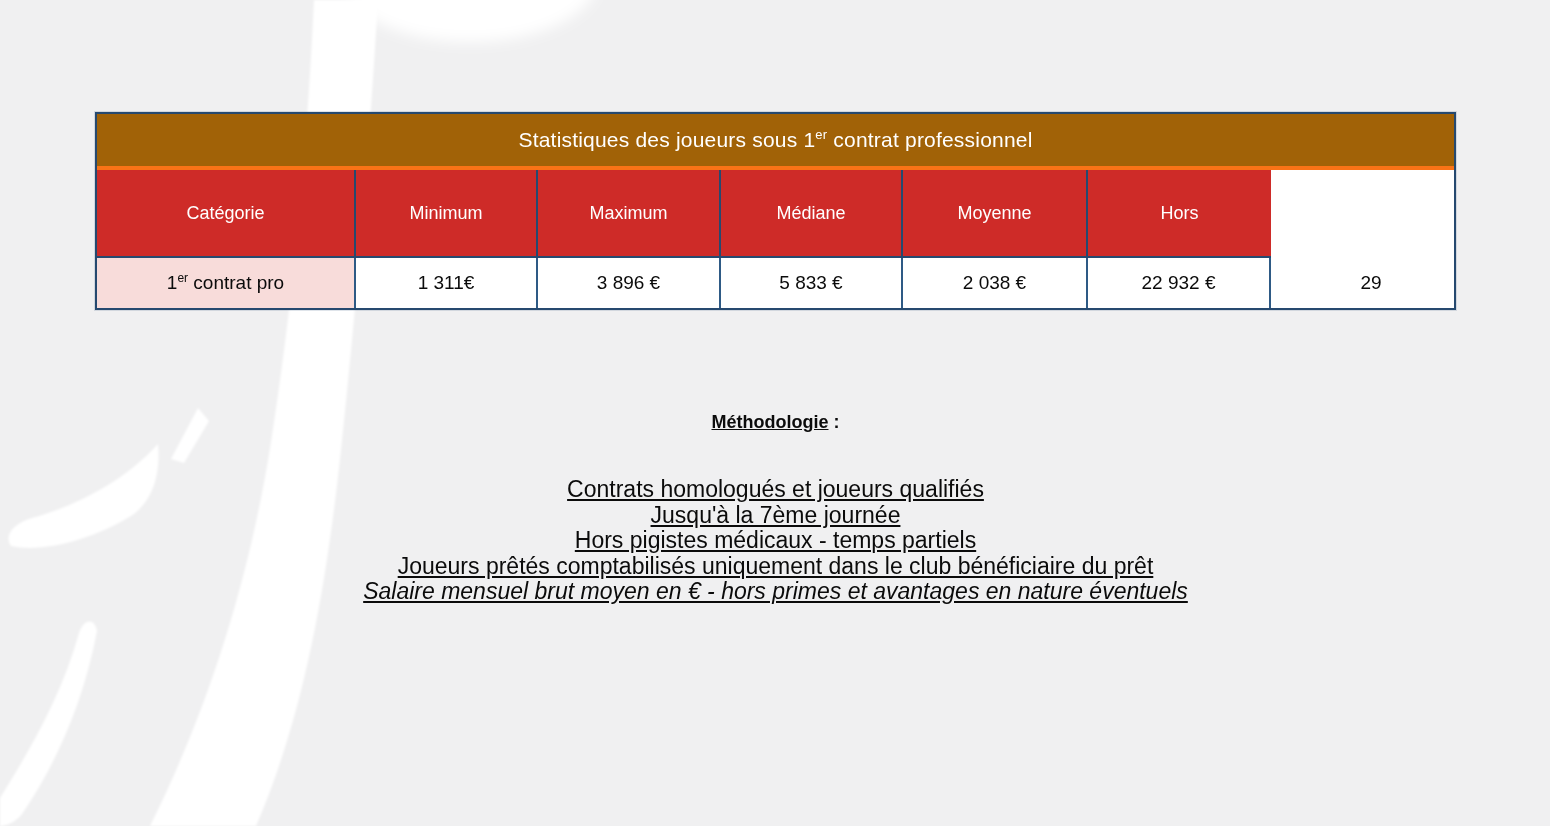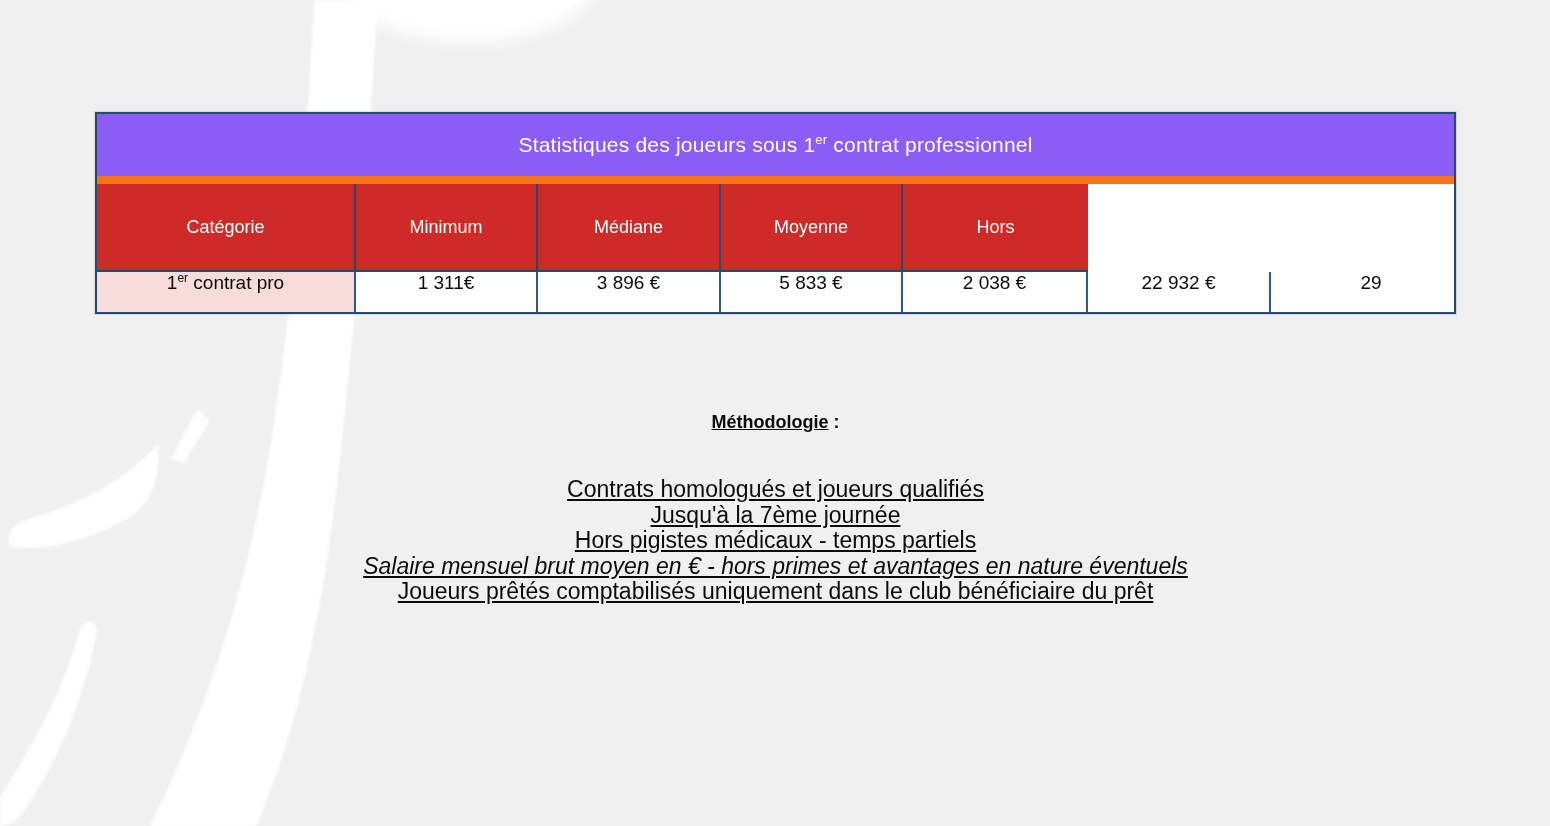--- a/index.html
+++ b/index.html
@@ -14,36 +14,36 @@
   
   .watermark { position:absolute; inset:0; z-index:0; }
 
   
   .tbl {
     position:absolute; left:95px; top:112px; width:1361px; z-index:2;
     border:2px solid #26496F; background:#fff;
     box-shadow:0 0 0 1px rgba(38,73,111,.15);
   }
   .tbl-title {
-    height:70px; background:#8b5cf6; border-bottom:8px solid #f97316;
+    height:56px; background:#a16207; border-bottom:4px solid #f97316;
     display:flex; align-items:center; justify-content:center;
     color:#fff; font-size:21px; letter-spacing:.2px;
   }
   .tbl-title sup { font-size:13px; line-height:0; }
   .grid-head, .grid-body { display:grid; grid-template-columns:259px 182px 183px 182px 185px 183px 1fr; }
   .th {
     background:#CE2B28; color:#fff; font-size:18px; line-height:1.45;
     height:88px; padding:0 30px; text-align:center;
     display:flex; align-items:center; justify-content:center;
     border-right:2px solid #26496F; border-bottom:2px solid #26496F;
   }
   .th:last-child { border-right:none; }
   .td {
-    background:#fff; font-size:19px; height:40px;
-    display:flex; align-items:flex-start; justify-content:center;
+    background:#fff; font-size:19px; height:50px;
+    display:flex; align-items:center; justify-content:center;
     border-right:2px solid #2E5A85;
   }
   .td:last-child { border-right:none;margin-left:17px; }
   .td.cat { background:#F8DCDA; }
   .td sup { font-size:12px; line-height:0; }
 
   
   .method { position:absolute; left:95px; top:412px; width:1361px; text-align:center; z-index:2; }
   .method-heading { font-size:18px; font-weight:bold; margin-bottom:44px; }
   .method-heading .u { text-decoration:underline; }
@@ -75,20 +75,21 @@
 </svg>
 
 <div class="tbl">
   <div class="tbl-title">
     <span><span>Statistiques des joueurs sous 1</span><sup>er</sup><span> contrat professionnel</span></span>
   </div>
 
   <div class="grid-head">
     <div class="th">Catégorie</div>
     <div class="th">Minimum</div>
+    <div class="th">Maximum</div>
     <div class="th">Médiane</div>
     <div class="th">Moyenne</div>
     <div class="th">Hors</div>
   </div>
 
   <div class="grid-body">
     <div class="td cat">
       <span><span>1</span><sup>er</sup><span> contrat pro</span></span>
     </div>
     <div class="td">1 311€</div>
@@ -100,15 +101,15 @@
   </div>
 </div>
 
 <div class="method">
   <div class="method-heading">
     <span class="u">Méthodologie</span><span> :</span>
   </div>
   <div class="method-line">Contrats homologués et joueurs qualifiés</div>
   <div class="method-line">Jusqu'à la 7ème journée</div>
   <div class="method-line">Hors pigistes médicaux - temps partiels</div>
+  <div class="method-line">Joueurs prêtés comptabilisés uniquement dans le club bénéficiaire du prêt</div>
   <div class="method-line italic">Salaire mensuel brut moyen en € - hors primes et avantages en nature éventuels</div>
-  <div class="method-line">Joueurs prêtés comptabilisés uniquement dans le club bénéficiaire du prêt</div>
 </div>
 
 </body></html>

